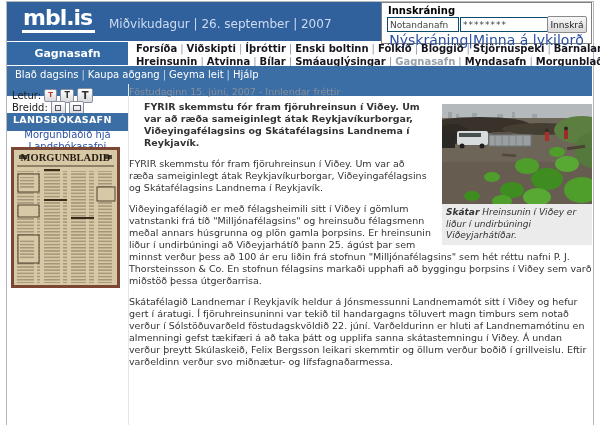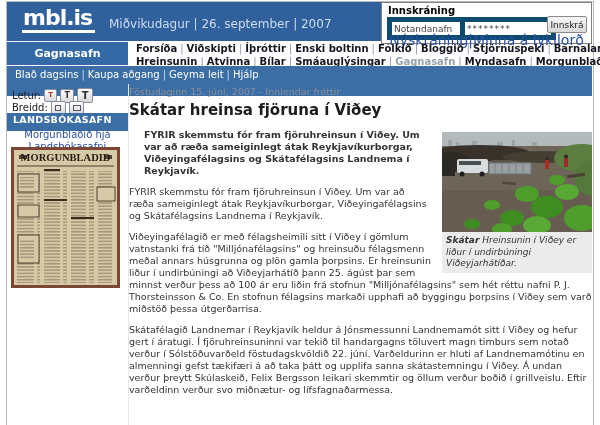--- a/index.html
+++ b/index.html
@@ -18,21 +18,21 @@
     position:absolute;left:15px;top:4px;color:#fff;font-weight:bold;
     font-size:22px;letter-spacing:-1px;border-bottom:3px solid #fff;
     padding:0 3px 0 1px;line-height:24px;cursor:pointer;
   }
   .hdr-date{position:absolute;left:102px;top:15px;font-size:12px;color:#cddcf0;}
   
   .login{position:absolute;left:374px;top:0;width:211px;height:42px;background:#fff;border:1px solid #808080;box-sizing:border-box;}
   .login-title{position:absolute;left:6px;top:2px;font-size:10px;font-weight:bold;color:#000;}
   .login input{
     position:absolute;top:14px;height:13px;font-size:9px;color:#444;
-    border:5px solid #0c4a6e;padding:0 2px;font-family:"DejaVu Sans",sans-serif;
+    border:1px solid #0c4a6e;padding:0 2px;font-family:"DejaVu Sans",sans-serif;
   }
   .login .inp-user{left:5px;width:66px;}
   .login .inp-pass{left:78px;width:82px;letter-spacing:1px;}
   .login-btn{
     position:absolute;right:4px;top:13px;width:40px;height:17px;font-size:9px;
     background:linear-gradient(#f7f7f7,#d9d9d9);border:1px solid #8a8a8a;border-radius:2px;
     font-family:"DejaVu Sans",sans-serif;color:#222;padding:0;
   }
   .login-links{position:absolute;left:0;top:29px;width:209px;text-align:center;font-size:14px;color:#2b4fa0;}
   .login-links a{color:#2b4fa0;text-decoration:none;cursor:pointer;}
@@ -153,21 +153,20 @@
       <rect x="33" y="52" width="23" height="2" fill="#3a2c1a"></rect>
       <rect x="60" y="70" width="23" height="2" fill="#3a2c1a"></rect>
       <rect x="33" y="22" width="16" height="2" fill="#3a2c1a"></rect>
     </svg>
   </div>
 
   <div class="v-divider"></div>
 
   <div class="main">
     <div class="meta">Föstudaginn 15. júní, 2007 - Innlendar fréttir</div>
-    <div class="headline">Skátar hreinsa fjöruna í Viðey</div>
 
     <div class="photo-box">
       <svg width="150" height="100" viewBox="0 0 150 100">
         <rect width="150" height="16" fill="#b4babb"></rect>
         <g fill="#979fa1" opacity="0.8">
           <rect x="6" y="8" width="4" height="6"></rect>
             <rect x="14" y="10" width="3" height="4"></rect>
           <rect x="30" y="9" width="5" height="5"></rect>
             <rect x="55" y="10" width="6" height="4"></rect>
           <rect x="70" y="8" width="3" height="6"></rect>

